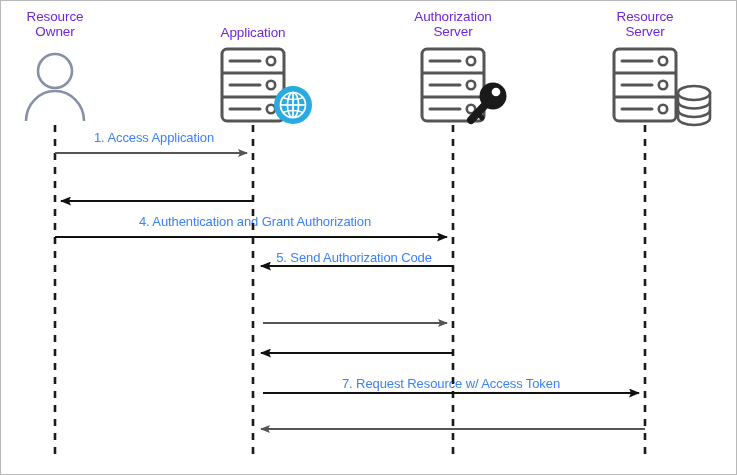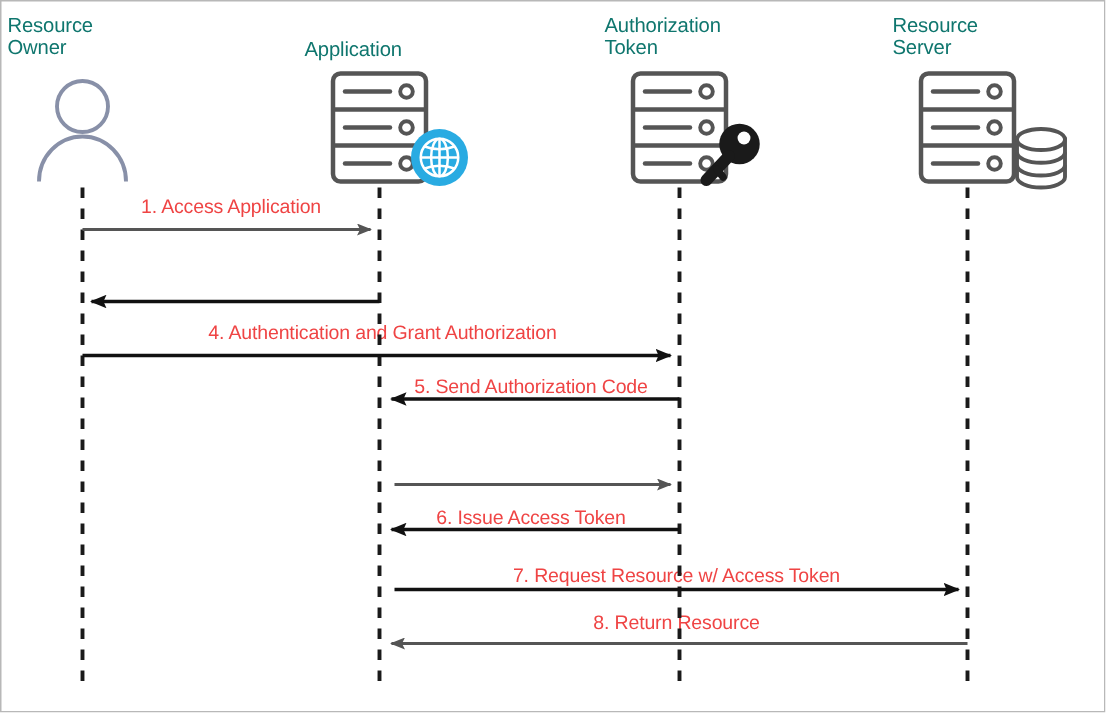--- a/index.html
+++ b/index.html
@@ -22,66 +22,65 @@
   }
   #svg-layer {
     position: absolute;
     left: 0;
     top: 0;
     width: 737px;
     height: 475px;
   }
   .actor-label {
     position: absolute;
+    text-align: center;
     font-size: 13.5px;
     line-height: 15px;
-    color: #0f766e;
+    color: #6d28d9;
     white-space: pre-line;
     letter-spacing: -0.1px;
   }
   .msg-label {
     position: absolute;
     font-size: 13px;
     line-height: 16.5px;
-    color: #ef4444;
+    color: #3b82f6;
     white-space: pre-line;
     letter-spacing: -0.1px;
   }
   .msg-label.center { text-align: center; }
   .msg-label.left   { text-align: left; }
 </style>
 </head>
 <body>
 
 <div id="diagram-frame">
 
   <div class="actor-label" style="left:4px; top:8px; width:100px;">Resource
 Owner</div>
 
   <div class="actor-label" style="left:202px; top:24px; width:100px;">Application</div>
 
   <div class="actor-label" style="left:402px; top:8px; width:100px;">Authorization
-Token</div>
+Server</div>
 
   <div class="actor-label" style="left:594px; top:8px; width:100px;">Resource
 Server</div>
 
   <div class="msg-label center" style="left:58px; top:129px; width:190px;">1. Access Application</div>
 
 
   <div class="msg-label center" style="left:58px; top:213px; width:392px;">4. Authentication and Grant Authorization</div>
 
   <div class="msg-label center" style="left:258px; top:249px; width:190px;">5. Send Authorization Code</div>
 
 
-  <div class="msg-label center" style="left:258px; top:336px; width:190px;">6. Issue Access Token</div>
 
   <div class="msg-label center" style="left:258px; top:375px; width:384px;">7. Request Resource w/ Access Token</div>
 
-  <div class="msg-label center" style="left:258px; top:406px; width:384px;">8. Return Resource</div>
 
   <svg id="svg-layer" viewBox="0 0 737 475" xmlns="http://www.w3.org/2000/svg">
     <defs>
       <marker id="arrowR" markerWidth="10" markerHeight="8" refX="9" refY="4" orient="auto" markerUnits="userSpaceOnUse">
         <path d="M0,0 L10,4 L0,8 L2,4 Z" fill="#555555"></path>
       </marker>
       <marker id="arrowL" markerWidth="10" markerHeight="8" refX="9" refY="4" orient="auto" markerUnits="userSpaceOnUse">
         <path d="M0,0 L10,4 L0,8 L2,4 Z" fill="#555555"></path>
       </marker>
       <marker id="arrowRdk" markerWidth="11" markerHeight="9" refX="10" refY="4.5" orient="auto" markerUnits="userSpaceOnUse">

